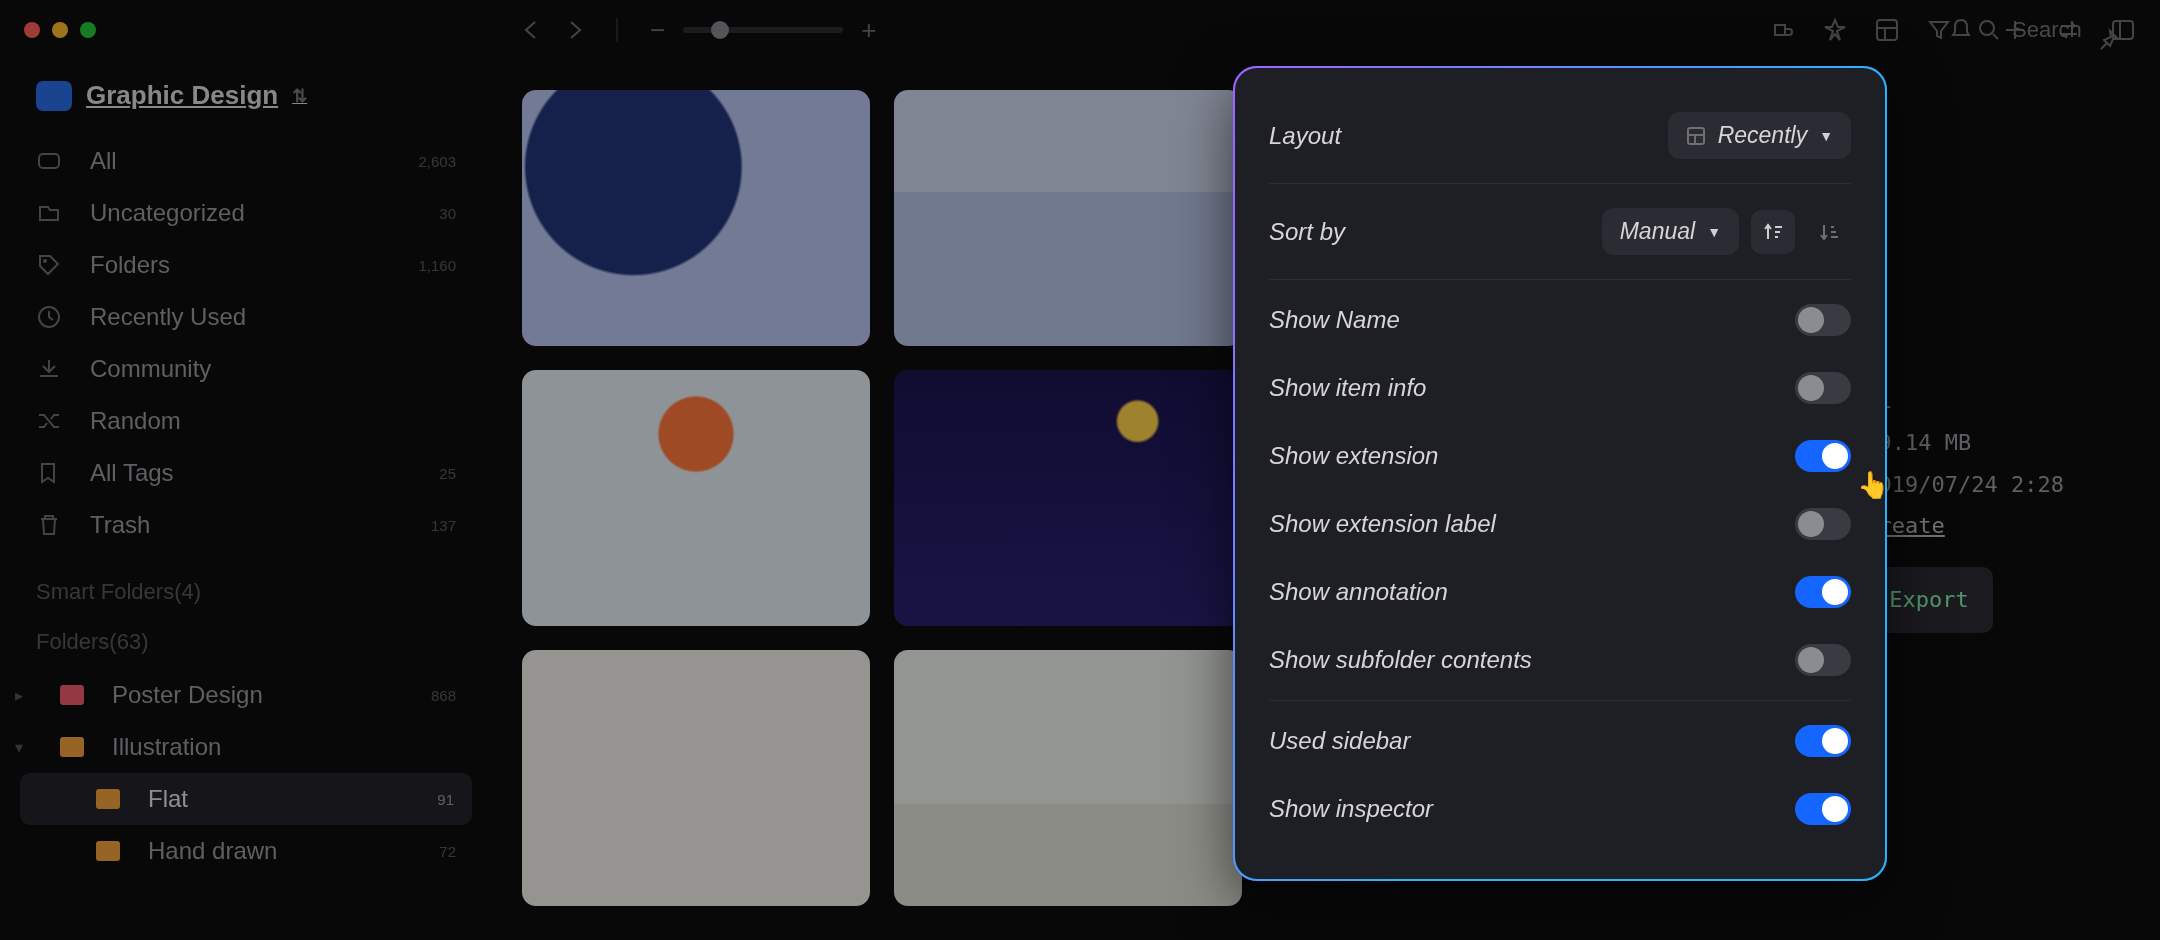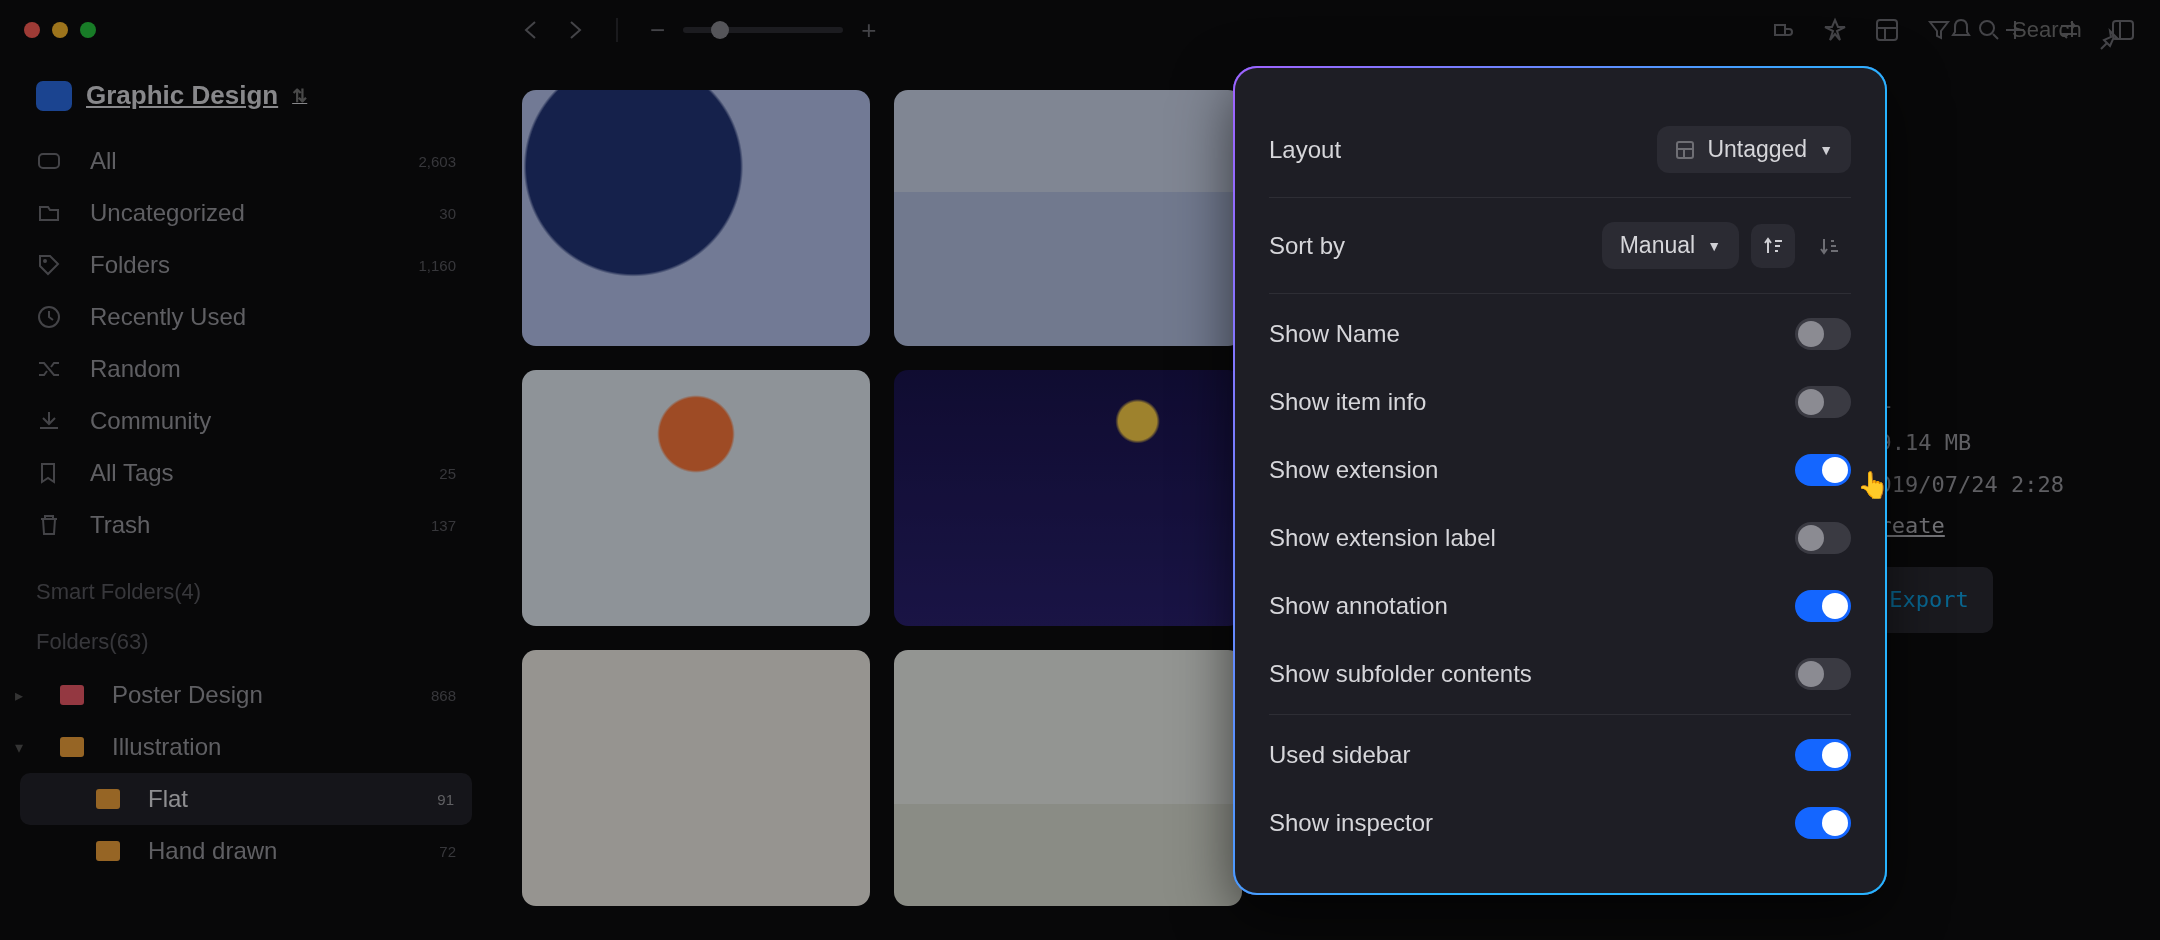--- a/index.html
+++ b/index.html
@@ -140,26 +140,27 @@
                      linear-gradient(#1a1450,#2a2170); }
   .il5 { background: linear-gradient(#f2efe8,#f2efe8); }
   .il6 { background: linear-gradient(180deg,#eef0ec 0 60%, #dfe3d7 60% 100%); }
 
   
   .popover {
     position:absolute;
     top:68px; left:1235px;
     width:650px;
     border-radius:22px;
-    padding: 40px 34px 36px 34px;
+    padding: 26px 34px 36px 34px;
     background:#1e1e25;
     z-index:20;
     box-shadow: 0 0 0 2px rgba(118, 94, 255, .45),
                 0 0 0 2px rgba(41, 171, 255, .45),
                 0 20px 60px rgba(0,0,0,.6);
+    font-style: italic;
   }
   .popover::before{
     content:"";
     position:absolute; inset:-2px;
     border-radius:24px;
     background:linear-gradient(120deg,#a062ff 0%, #27b4ff 60%, #27b4ff 100%);
     z-index:-1;
   }
   .popover::after{
     content:"";
@@ -209,21 +210,21 @@
   
   .inspector-peek {
     position:absolute; top:380px; right:96px;
     color:#9a9aa0; font-size:22px; line-height:1.9;
     font-family: ui-monospace, Menlo, monospace;
     z-index:2;
   }
   .inspector-peek .link { text-decoration:underline; color:#b8b8be; }
   .inspector-peek .exbtn {
     margin-top:20px;
-    background:#2b2b33; color:#0ea5e9;
+    background:#2b2b33; color:#86efac;
     border-radius:10px; padding:12px 24px;
     display:inline-block;
   }
   .pin-top {
     position:absolute; top:28px; right:40px;
     z-index:2;
   }
 </style>
 </head>
 <body>
@@ -296,32 +297,32 @@
             <circle cx="13" cy="13" r="10"></circle>
             <path d="M13 7v6l4 3"></path>
           </svg>
         <span>Recently Used</span>
         </span>
       <span class="count"></span>
     </div>
     <div class="nav-item">
       <span class="left">
           <svg class="icon ic-stroke">
+            <path d="M13 4v12M7 10l6 6 6-6M4 20h18"></path>
+          </svg>
+        <span>Community</span>
+        </span>
+      <span class="count"></span>
+    </div>
+    <div class="nav-item">
+      <span class="left">
+          <svg class="icon ic-stroke">
             <path d="M3 7h5l10 12h5M3 19h5l3-4M15 11l3-4h5"></path>
           </svg>
         <span>Random</span>
-        </span>
-      <span class="count"></span>
-    </div>
-    <div class="nav-item">
-      <span class="left">
-          <svg class="icon ic-stroke">
-            <path d="M13 4v12M7 10l6 6 6-6M4 20h18"></path>
-          </svg>
-        <span>Community</span>
         </span>
       <span class="count"></span>
     </div>
     <div class="nav-item">
       <span class="left">
           <svg class="icon ic-stroke">
             <path d="M6 4h12v18l-6-4-6 4z"></path>
           </svg>
         <span>All Tags</span>
         </span>
@@ -448,21 +449,21 @@
 </div>
 
 <div class="popover">
   <div class="po-row">
     <span>Layout</span>
     <div class="pill">
       <svg width="20" height="20">
           <rect class="ic-stroke" x="2" y="2" width="16" height="16" rx="2"></rect>
           <path class="ic-stroke" d="M2 9h16M9 9v9"></path>
         </svg>
-      <span>Untagged</span>
+      <span>Recently</span>
       <span style="font-size:14px;color:#cfcfd4">▼</span>
     </div>
   </div>
   <div class="po-sep"></div>
 
   <div class="po-row">
     <span>Sort by</span>
     <div class="sort-cluster">
       <div class="pill">
         <span>Manual</span>

